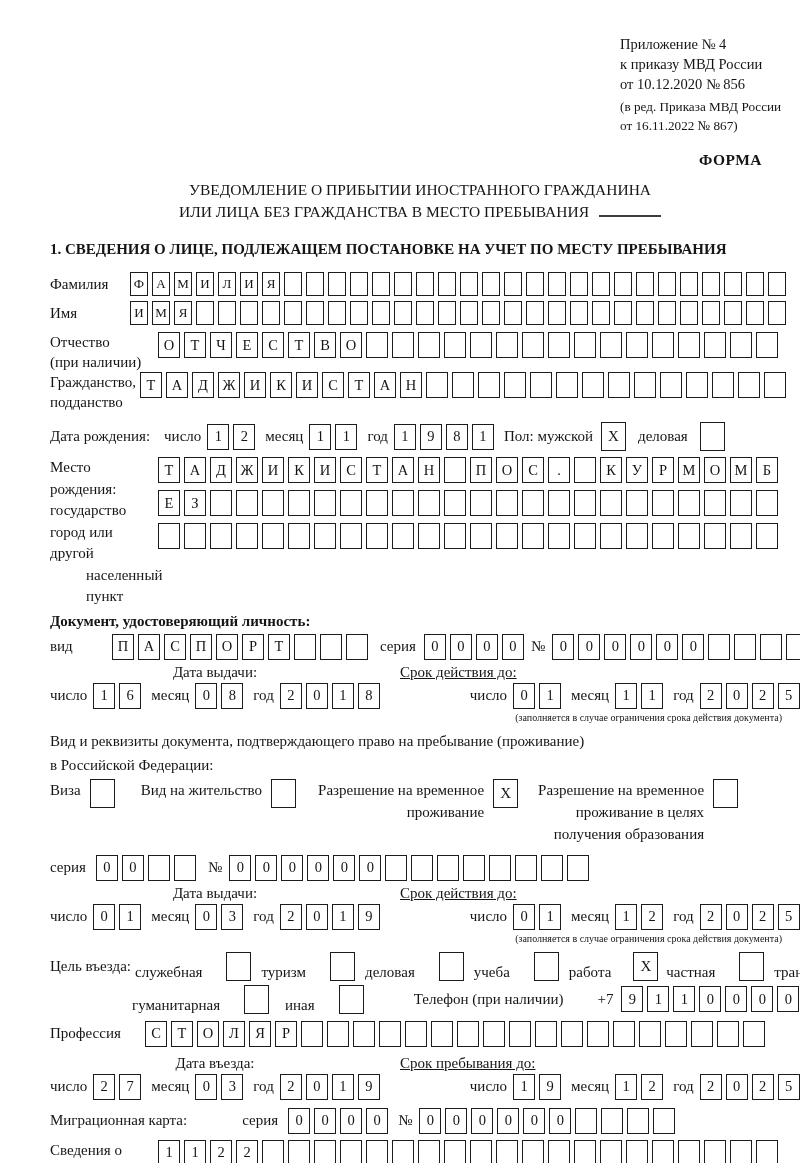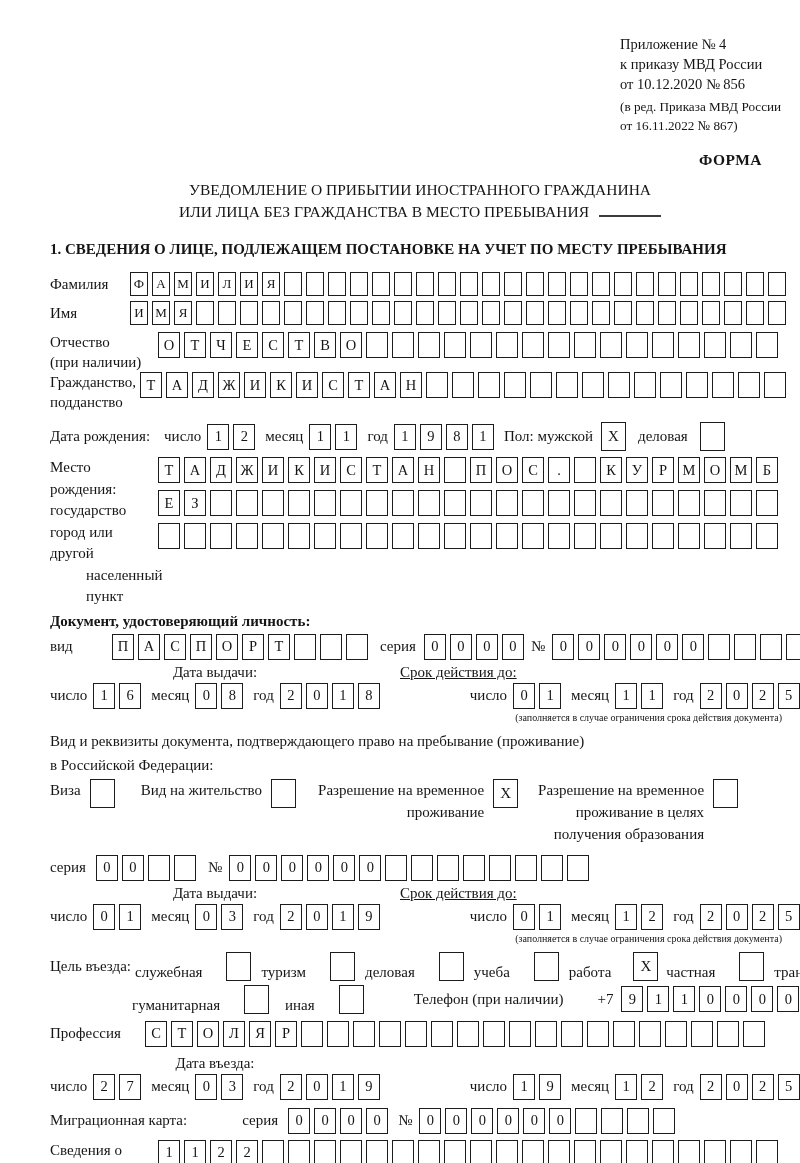--- a/index.html
+++ b/index.html
@@ -628,20 +628,21 @@
         <span class="cell"></span>
         <span class="cell"></span>
         <span class="cell"></span>
         <span class="cell"></span>
         <span class="cell"></span>
       </div>
   </div>
 
   <div class="dlabels" style="margin-top:8px;">
     <span class="l">Дата въезда:</span>
+    <span class="r">Срок пребывания до:</span>
   </div>
   <div class="drow">
     <span class="dgroup" style="width:347px;">
       <span class="t">число</span>
       <div class="cells md">
           <span class="cell">2</span>
           <span class="cell">7</span>
         </div>
       <span class="t2">месяц</span>
       <div class="cells md">

